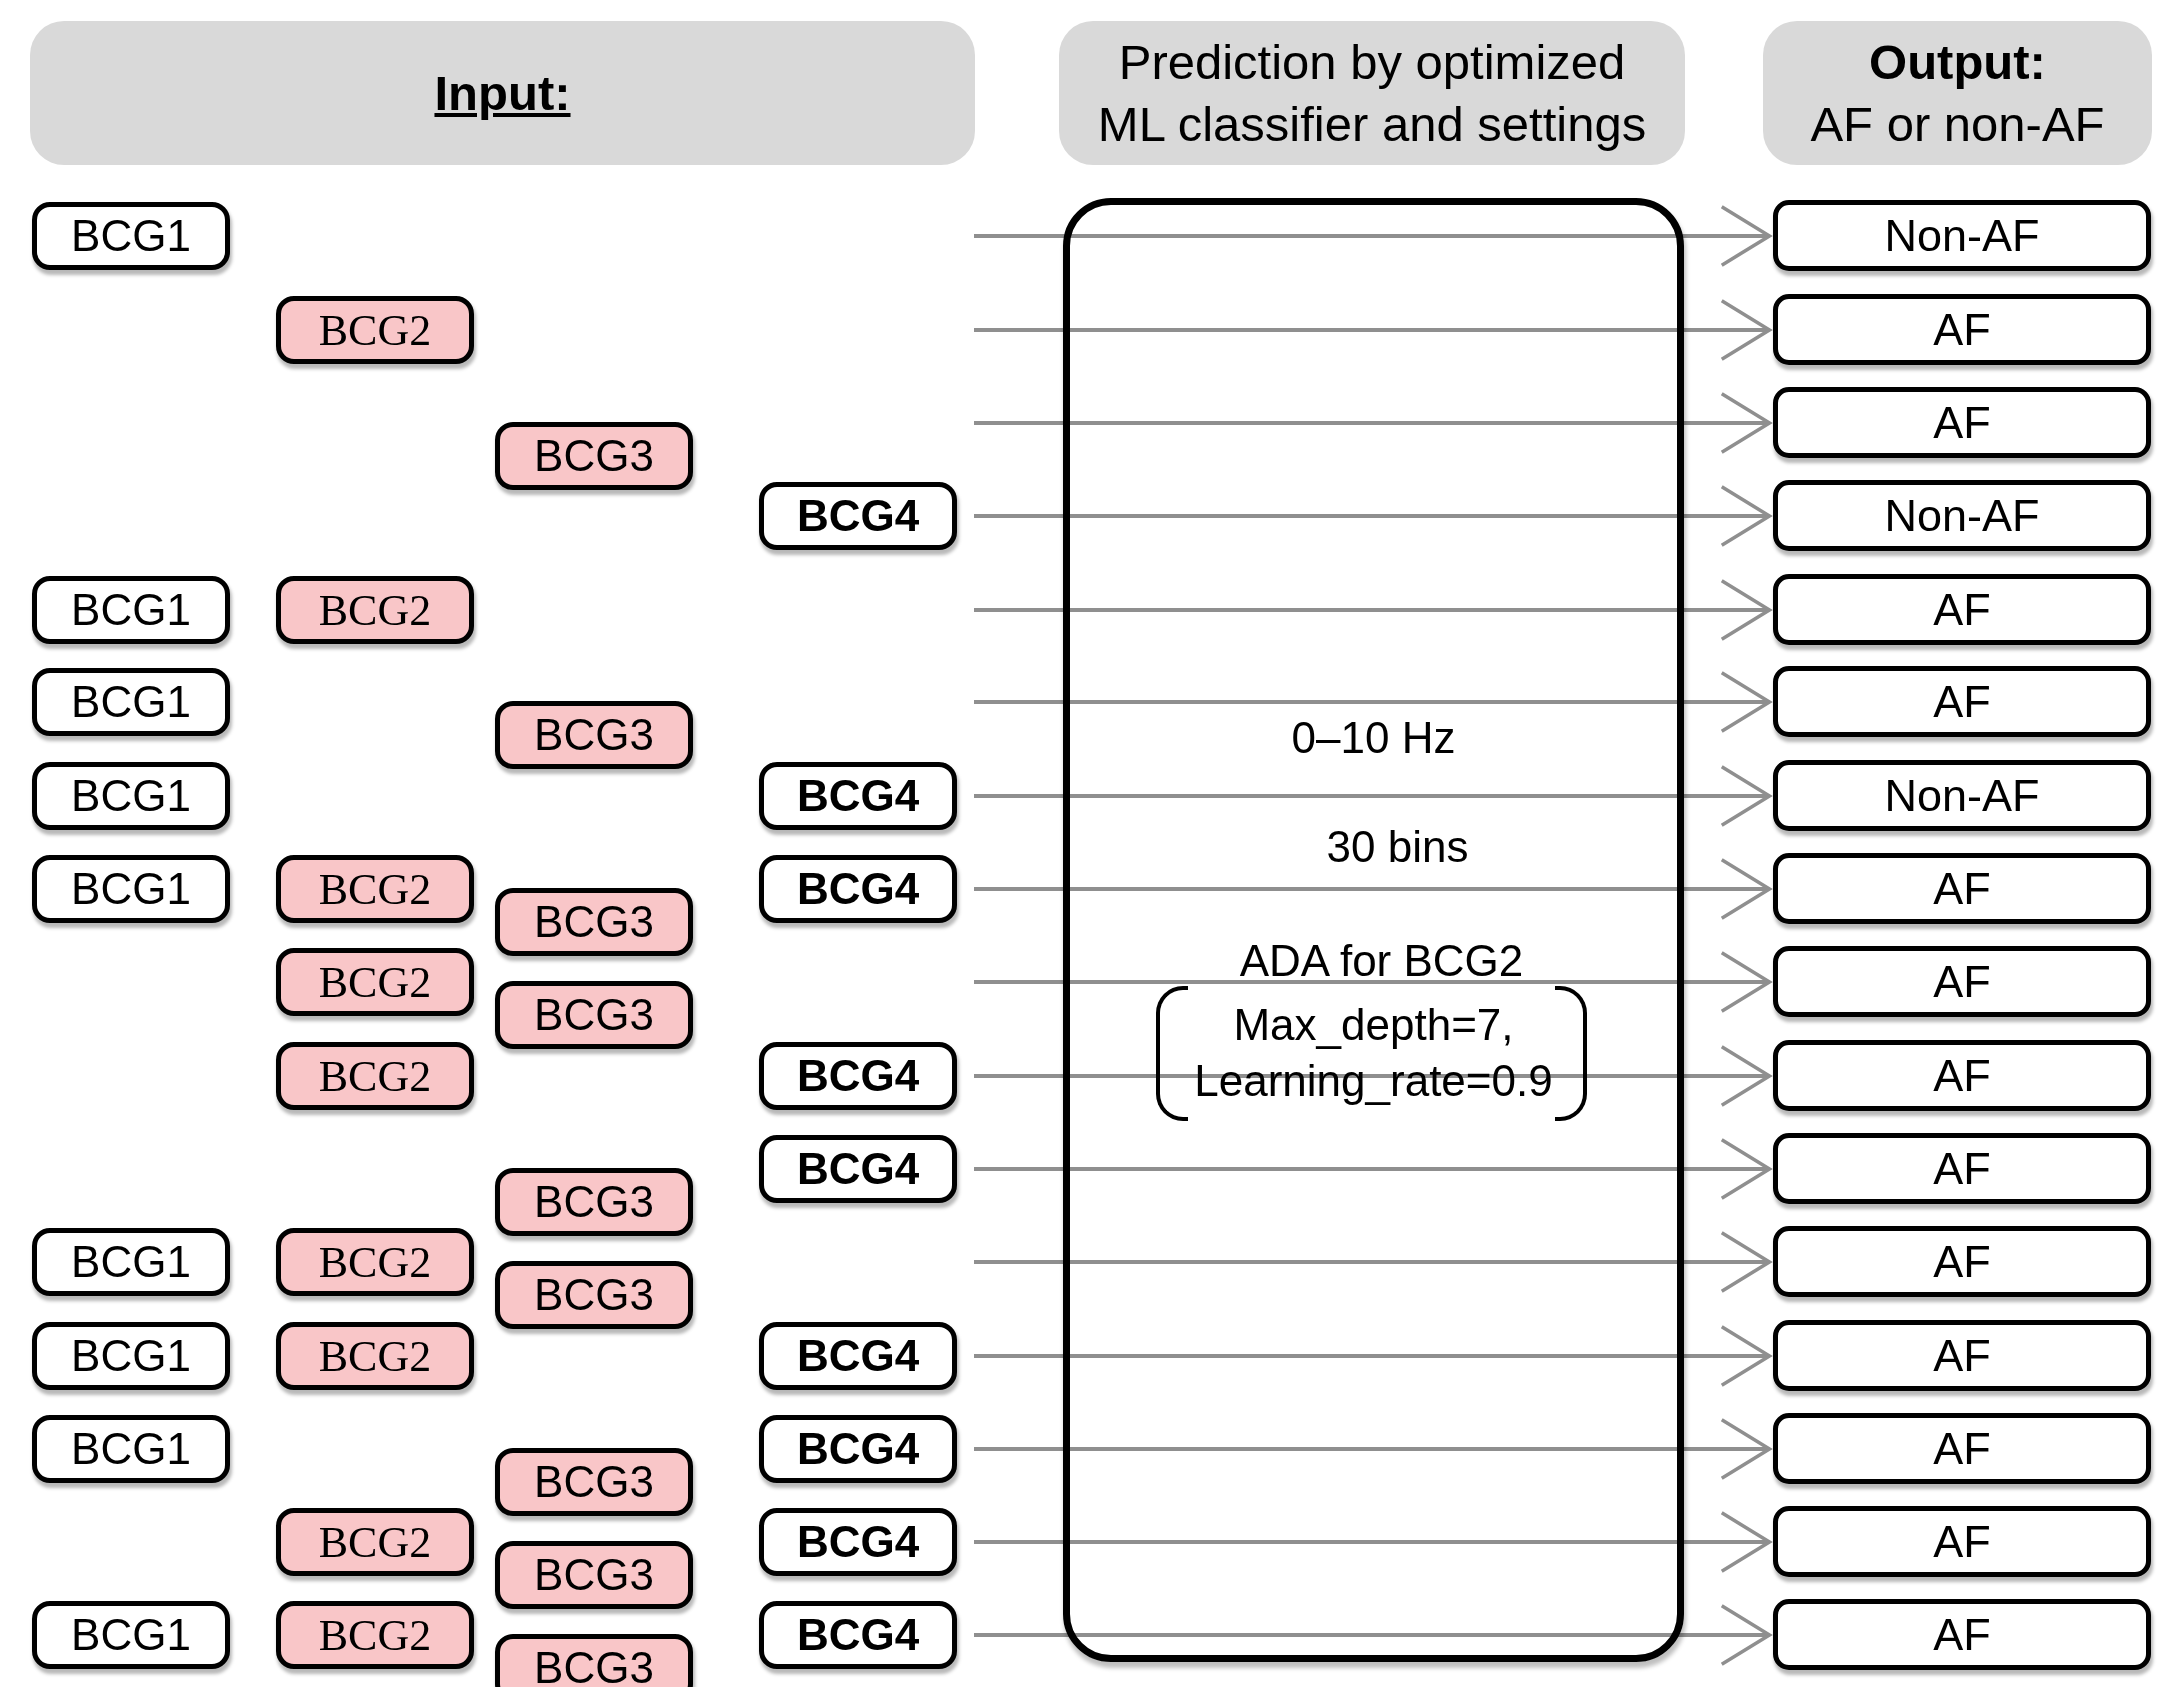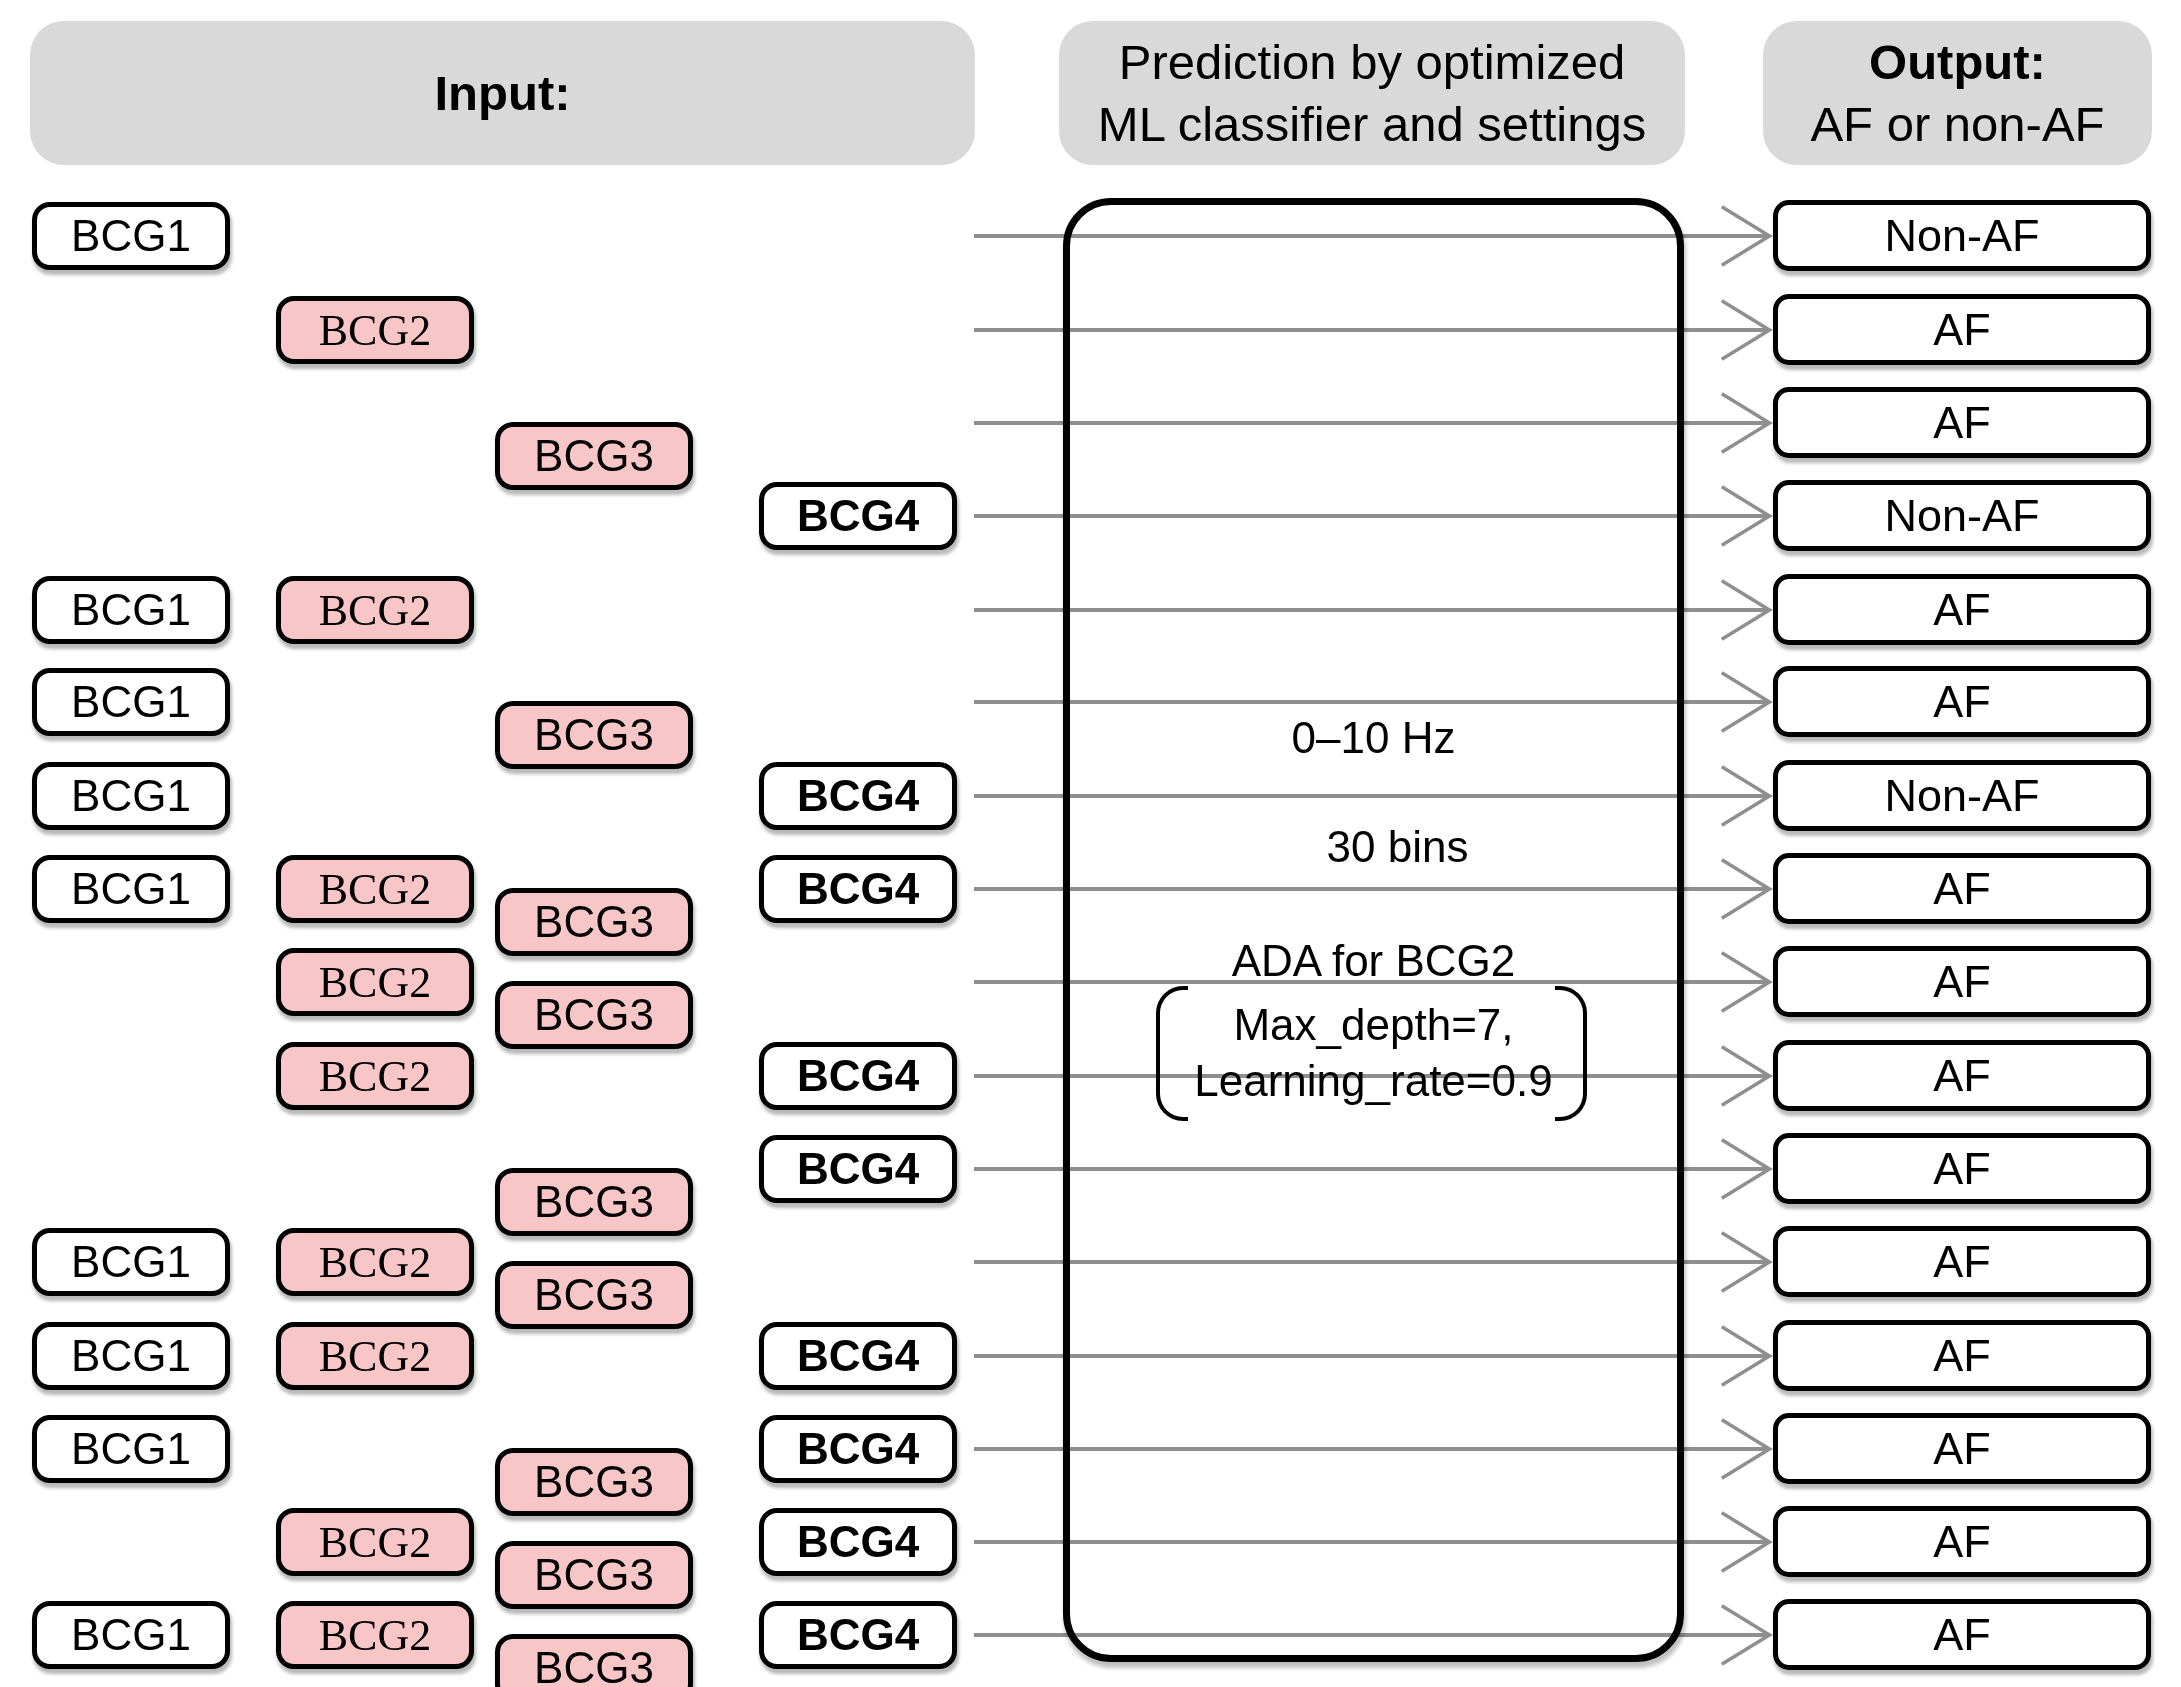--- a/index.html
+++ b/index.html
@@ -6,21 +6,21 @@
   #canvas{
     position:relative;width:2181px;height:1688px;background:#fff;
     font-family:"Liberation Sans","DejaVu Sans",sans-serif;color:#000;overflow:hidden;
   }
   
   .header{
     position:absolute;top:20.5px;height:144px;background:var(--gray-header,#d9d9d9);
     border-radius:34px;display:flex;flex-direction:column;justify-content:center;
     align-items:center;text-align:center;font-size:49px;line-height:62px;
   }
-  #h-input{left:30px;width:945px;}
+  #h-input{left:30px;width:945px;text-decoration:underline;}
   #h-classifier{left:1059px;width:626px;}
   #h-output{left:1763px;width:389px;}
   .header .t1b{font-weight:bold;}
   
   .row{position:absolute;left:0;width:2181px;height:68px;}
   .r0{top:202px;}  .r1{top:296px;}  .r2{top:389px;}  .r3{top:482px;}
   .r4{top:576px;}  .r5{top:668px;}  .r6{top:762px;}  .r7{top:855px;}
   .r8{top:948px;} .r9{top:1042px;} .r10{top:1135px;} .r11{top:1228px;}
   .r12{top:1322px;} .r13{top:1415px;} .r14{top:1508px;} .r15{top:1601px;}
   .bcg{
@@ -46,21 +46,21 @@
   
   #clf-box{
     position:absolute;left:1063px;top:198px;width:621px;height:1464px;
     box-sizing:border-box;border:7.1px solid #000;border-radius:48px;
     background:transparent;box-shadow:1.8px 5.3px 4.5px rgba(0,0,0,0.25);
   }
   .clf-text{
     position:absolute;left:1063px;width:621px;text-align:center;
     font-size:44px;line-height:57px;
   }
-  #clf-l1{top:709px;} #clf-l2{top:818px;padding-left:24px;} #clf-l3{top:932px;}
+  #clf-l1{top:709px;} #clf-l2{top:818px;padding-left:24px;} #clf-l3{top:932px;padding-left:8px;}
   #clf-l4{top:996px;} #clf-l5{top:1052px;}
   .paren{position:absolute;top:986px;width:32px;height:135px;box-sizing:border-box;}
   #paren-l{left:1156px;border:4.5px solid #000;border-right:none;border-radius:27px 0 0 27px;}
   #paren-r{left:1555px;border:4.5px solid #000;border-left:none;border-radius:0 27px 27px 0;}
 </style>
 </head>
 <body>
 
 <div id="canvas">
 

